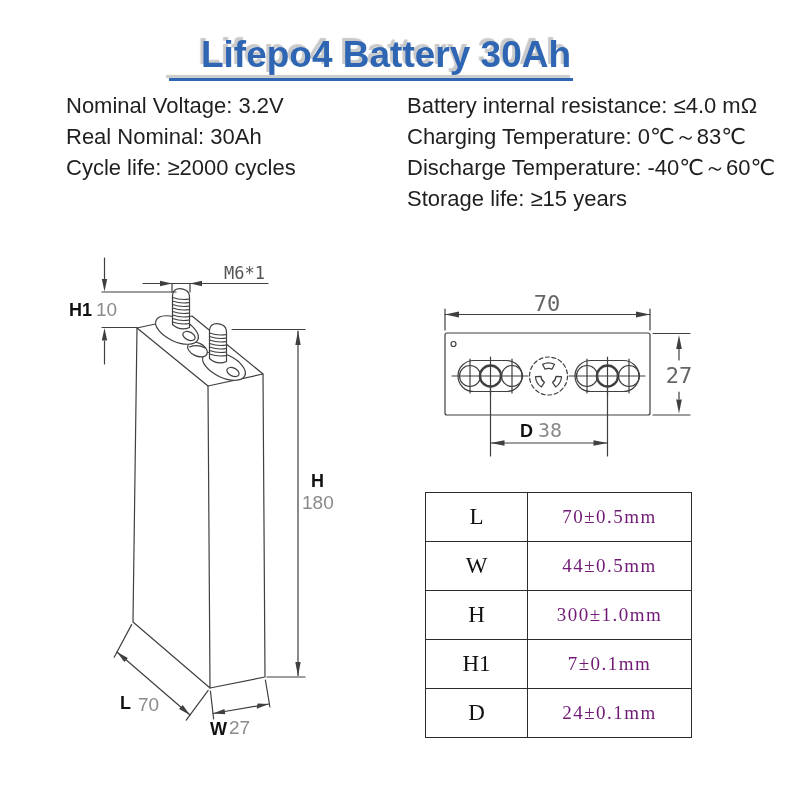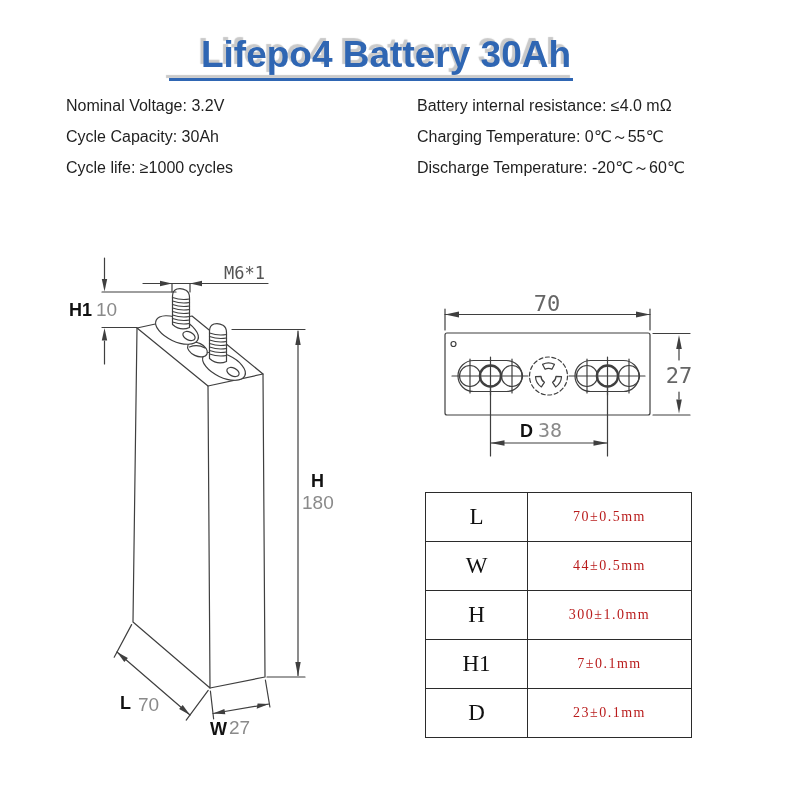--- a/index.html
+++ b/index.html
@@ -7,64 +7,65 @@
         font-family:"Liberation Sans","DejaVu Sans",sans-serif;color:#1f1f1f;}
 
   
   .title-wrap{position:absolute;left:0;top:34px;width:760px;text-align:center;}
   .title-text{display:inline-block;font-size:37px;font-weight:bold;color:#2f66b3;
               letter-spacing:0px;text-shadow:-3px -3px 1px #c9c9c9;padding-left:12px;}
   .title-underline{position:absolute;left:169px;top:78px;width:404px;height:3px;
                    background:#2f66b3;box-shadow:-3px -3px 1px #c9c9c9;}
 
   
-  .specs{position:absolute;font-size:16px;line-height:31px;color:#1f1f1f;white-space:nowrap;}
+  .specs{position:absolute;font-size:22px;line-height:31px;color:#1f1f1f;white-space:nowrap;}
   .specs-left{left:66px;top:90px;}
-  .specs-right{left:417px;top:90px;}
+  .specs-right{left:407px;top:90px;}
 
   
   .svg-3d{position:absolute;left:60px;top:250px;}
   .svg-top{position:absolute;left:430px;top:290px;}
   .ln{stroke:#3f3f3f;stroke-width:1.2;fill:none;stroke-linejoin:round;stroke-linecap:round;}
   .lnw{stroke:#3f3f3f;stroke-width:1.2;fill:#ffffff;stroke-linejoin:round;}
   .lnb{stroke:#3f3f3f;stroke-width:2.4;fill:none;}
   .arr{fill:#3f3f3f;stroke:none;}
   .dimlabel{font-family:"Liberation Sans","DejaVu Sans",sans-serif;font-weight:bold;
             font-size:18px;fill:#111111;}
   .dimvalue{font-family:"Liberation Sans","DejaVu Sans",sans-serif;font-size:19px;fill:#8a8a8a;}
   .cad{font-family:"DejaVu Sans Mono",monospace;font-size:17px;fill:#555555;}
   .cadnum{font-family:"DejaVu Sans Mono",monospace;font-size:22px;fill:#666666;}
   .cadnum-sm{font-family:"DejaVu Sans Mono",monospace;font-size:20px;fill:#8a8a8a;}
 
   
   .dim-table{position:absolute;left:425px;top:492px;width:267px;border-collapse:collapse;}
   .dim-table td{border:1.5px solid #2b2b2b;height:46px;text-align:center;vertical-align:middle;
                 font-family:"Liberation Serif","DejaVu Serif",serif;}
   .dim-table td.param{width:99px;font-size:23px;color:#111;}
-  .dim-table td.value{font-size:14px;color:#b91c1c;letter-spacing:1.5px;}
+  .dim-table td.value{font-size:19px;color:#701a75;letter-spacing:1.5px;}
 </style>
 </head>
 <body>
 
 <div class="page">
 
   <div class="title-wrap">
     <span class="title-text">Lifepo4 Battery 30Ah</span>
   </div>
   <div class="title-underline"></div>
 
   <div class="specs specs-left">
     <div>Nominal Voltage: 3.2V</div>
-    <div>Cycle Capacity: 30Ah</div>
-    <div>Cycle life: ≥1000 cycles</div>
+    <div>Real Nominal: 30Ah</div>
+    <div>Cycle life: ≥2000 cycles</div>
   </div>
   <div class="specs specs-right">
     <div>Battery internal resistance: ≤4.0 mΩ</div>
-    <div>Charging Temperature: 0℃～55℃</div>
-    <div>Discharge Temperature: -20℃～60℃</div>
+    <div>Charging Temperature: 0℃～83℃</div>
+    <div>Discharge Temperature: -40℃～60℃</div>
+    <div>Storage life: ≥15 years</div>
   </div>
 
   <svg class="svg-3d" width="285" height="495" viewBox="60 250 285 495">
 
     <g>
       <path class="ln" d="M137,328 L192,316 L263,374 L208,386 Z"></path>
       <path class="ln" d="M137,328 L133,622 L210,688 L208,386"></path>
       <path class="ln" d="M263,374 L265,677 L210,688"></path>
     </g>
 
@@ -234,18 +235,18 @@
       <tr>
         <td class="param">H</td>
         <td class="value">300±1.0mm</td>
       </tr>
       <tr>
         <td class="param">H1</td>
         <td class="value">7±0.1mm</td>
       </tr>
       <tr>
         <td class="param">D</td>
-        <td class="value">23±0.1mm</td>
+        <td class="value">24±0.1mm</td>
       </tr>
     </tbody>
   </table>
 
 </div>
 
 </body></html>

